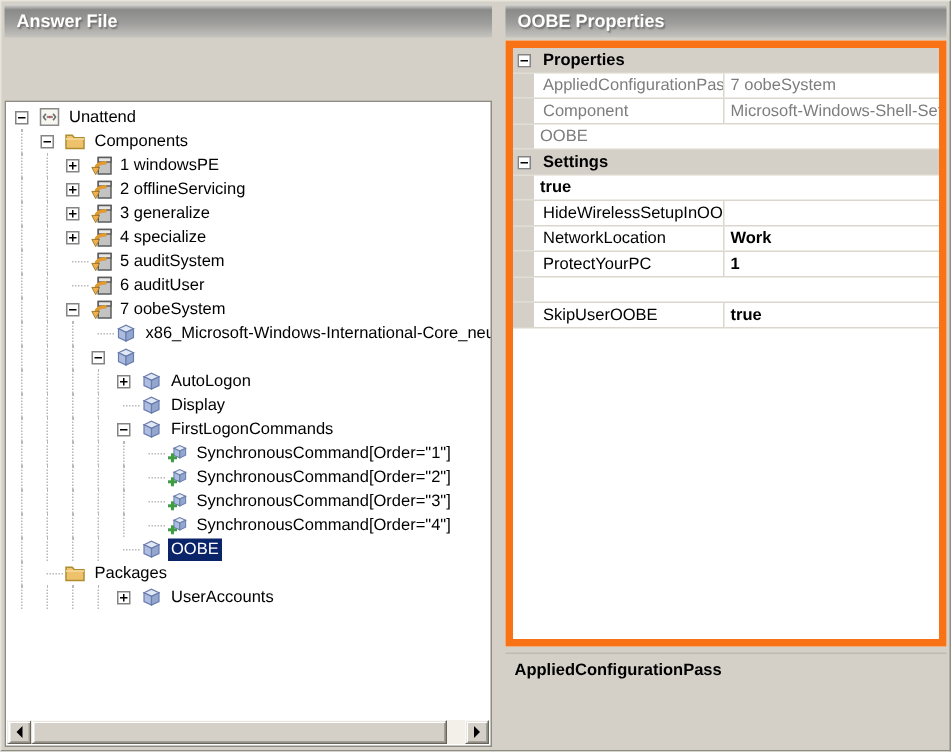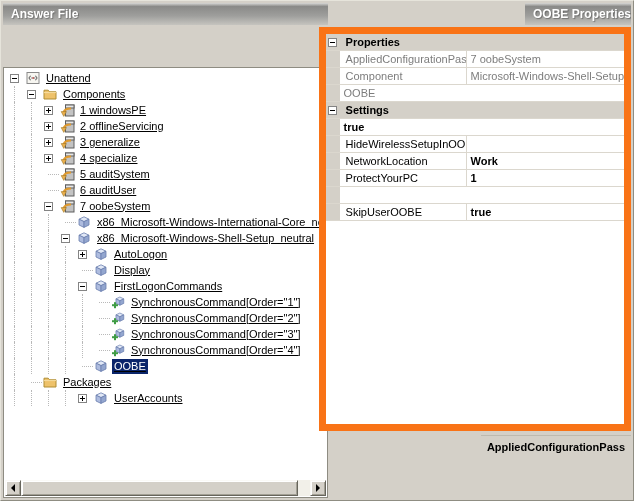--- a/index.html
+++ b/index.html
@@ -13,21 +13,21 @@
   .panel-header{
     height:22px;line-height:22px;flex:none;
     padding-left:8px;font-size:12px;font-weight:bold;color:#fff;
     background:linear-gradient(#d8d8d6,#8a8a88 16%,#9e9e9c 58%,#c5c4bf 100%);
     text-shadow:1px 1px 1px rgba(50,50,50,.45);
     white-space:nowrap;overflow:hidden;
   }
   
   .left-panel{position:absolute;left:2px;top:2px;width:325px;bottom:2px;display:flex;flex-direction:column;gap:41px;}
   .tree-wrap{flex:1;margin-top:1px;background:#fff;border:1px solid #8e8c82;overflow:hidden;position:relative;}
-  .tree{position:absolute;left:0;top:2px;right:0;bottom:17px;overflow:hidden;padding-left:6px;text-decoration:underline;}
+  .tree{position:absolute;left:0;top:2px;right:0;bottom:17px;overflow:hidden;padding-left:6px;}
   .tree-row{height:16px;display:flex;align-items:center;font-size:11px;color:#000;white-space:nowrap;}
   .spacer{width:17px;flex:none;height:100%;position:relative;}
   .spacer::before{content:"";position:absolute;left:4px;top:0;bottom:0;border-left:1px dotted #b9b9b9;}
   .expcell{width:16px;flex:none;height:100%;position:relative;display:flex;align-items:center;}
   .expcell.stub::before{content:"";position:absolute;left:4px;right:1px;top:50%;border-top:1px dotted #b9b9b9;}
   .expbox{width:9px;height:9px;flex:none;box-sizing:border-box;background:#fff;border:1px solid #848484;position:relative;}
   .expbox::before{content:"";position:absolute;left:1px;right:1px;top:3px;border-top:1px solid #000;}
   .expbox.plus::after{content:"";position:absolute;top:1px;bottom:1px;left:3px;border-left:1px solid #000;}
   .iconcell{width:18px;flex:none;display:flex;align-items:center;}
   .tree-label{padding:1px 2px;line-height:13px;}
@@ -38,22 +38,22 @@
     border:1px solid;border-color:#fbfaf7 #67655c #67655c #fbfaf7;
     box-shadow:inset 1px 1px 0 #fff,inset -1px -1px 0 #a29f94;
     display:flex;align-items:center;justify-content:center;}
   .tri-left{width:0;height:0;border:4px solid transparent;border-right:4px solid #000;margin-left:-4px;}
   .tri-right{width:0;height:0;border:4px solid transparent;border-left:4px solid #000;margin-right:-4px;}
   .sb-track{flex:1;position:relative;background:#f2f0e9;}
   .sb-thumb{position:absolute;left:0;top:0;bottom:0;width:96%;box-sizing:border-box;background:#d4d0c8;
     border:1px solid;border-color:#fbfaf7 #67655c #67655c #fbfaf7;
     box-shadow:inset 1px 1px 0 #fff,inset -1px -1px 0 #a29f94;}
   
-  .right-panel{position:absolute;left:336px;top:2px;right:2px;bottom:2px;display:flex;flex-direction:column;align-items:flex-end;}
-  .prop-grid{flex:1;margin-top:2px;background:#fff;border:7px solid #f97316;overflow:hidden;font-size:11px;}
+  .right-panel{position:absolute;left:336px;top:2px;right:2px;bottom:2px;display:flex;flex-direction:column;}
+  .prop-grid{flex:1;margin-top:2px;background:#fff;border:5px solid #f97316;overflow:hidden;font-size:11px;}
   .grid-row{display:flex;height:17px;box-sizing:border-box;align-items:stretch;border-bottom:1px solid #dbd7ce;}
   .gutter{width:14px;flex:none;background:#d4d0c8;display:flex;align-items:center;justify-content:center;}
   .cat-label{flex:1;background:#d4d0c8;font-weight:bold;padding-left:6px;line-height:16px;white-space:nowrap;overflow:hidden;}
   .name-cell{width:127px;flex:none;box-sizing:border-box;padding-left:6px;line-height:16px;
     border-right:1px solid #dbd7ce;white-space:nowrap;overflow:hidden;}
   .value-cell{flex:1;padding-left:4px;line-height:16px;white-space:nowrap;overflow:hidden;}
   .ro{color:#7d7d7d;}
   .bval{font-weight:bold;color:#000;}
   .desc-panel{height:52px;flex:none;margin-top:4px;background:#d4d0c8;border-top:1px solid #bdbab0;
     padding:5px 6px;font-size:11px;font-weight:bold;color:#000;}
@@ -225,21 +225,20 @@
             <span class="expcell">
               <span class="expbox"></span>
             </span>
             <span class="iconcell">
               <svg width="14" height="14" viewBox="0 0 14 14">
                 <polygon points="2,4.2 7,1.8 12,4.2 7,6.6" fill="#e1e8f6" stroke="#697dad" stroke-width="0.8"></polygon>
                 <polygon points="2,4.2 7,6.6 7,12.4 2,10" fill="#aebcdf" stroke="#697dad" stroke-width="0.8"></polygon>
                 <polygon points="12,4.2 7,6.6 7,12.4 12,10" fill="#93a6cf" stroke="#697dad" stroke-width="0.8"></polygon>
               </svg>
             </span>
-            <span class="tree-label">x86_Microsoft-Windows-Shell-Setup_neutral</span>
           </div>
           <div class="tree-row">
             <span class="spacer"></span>
             <span class="spacer"></span>
             <span class="spacer"></span>
             <span class="spacer"></span>
             <span class="expcell">
               <span class="expbox plus"></span>
             </span>
             <span class="iconcell">

